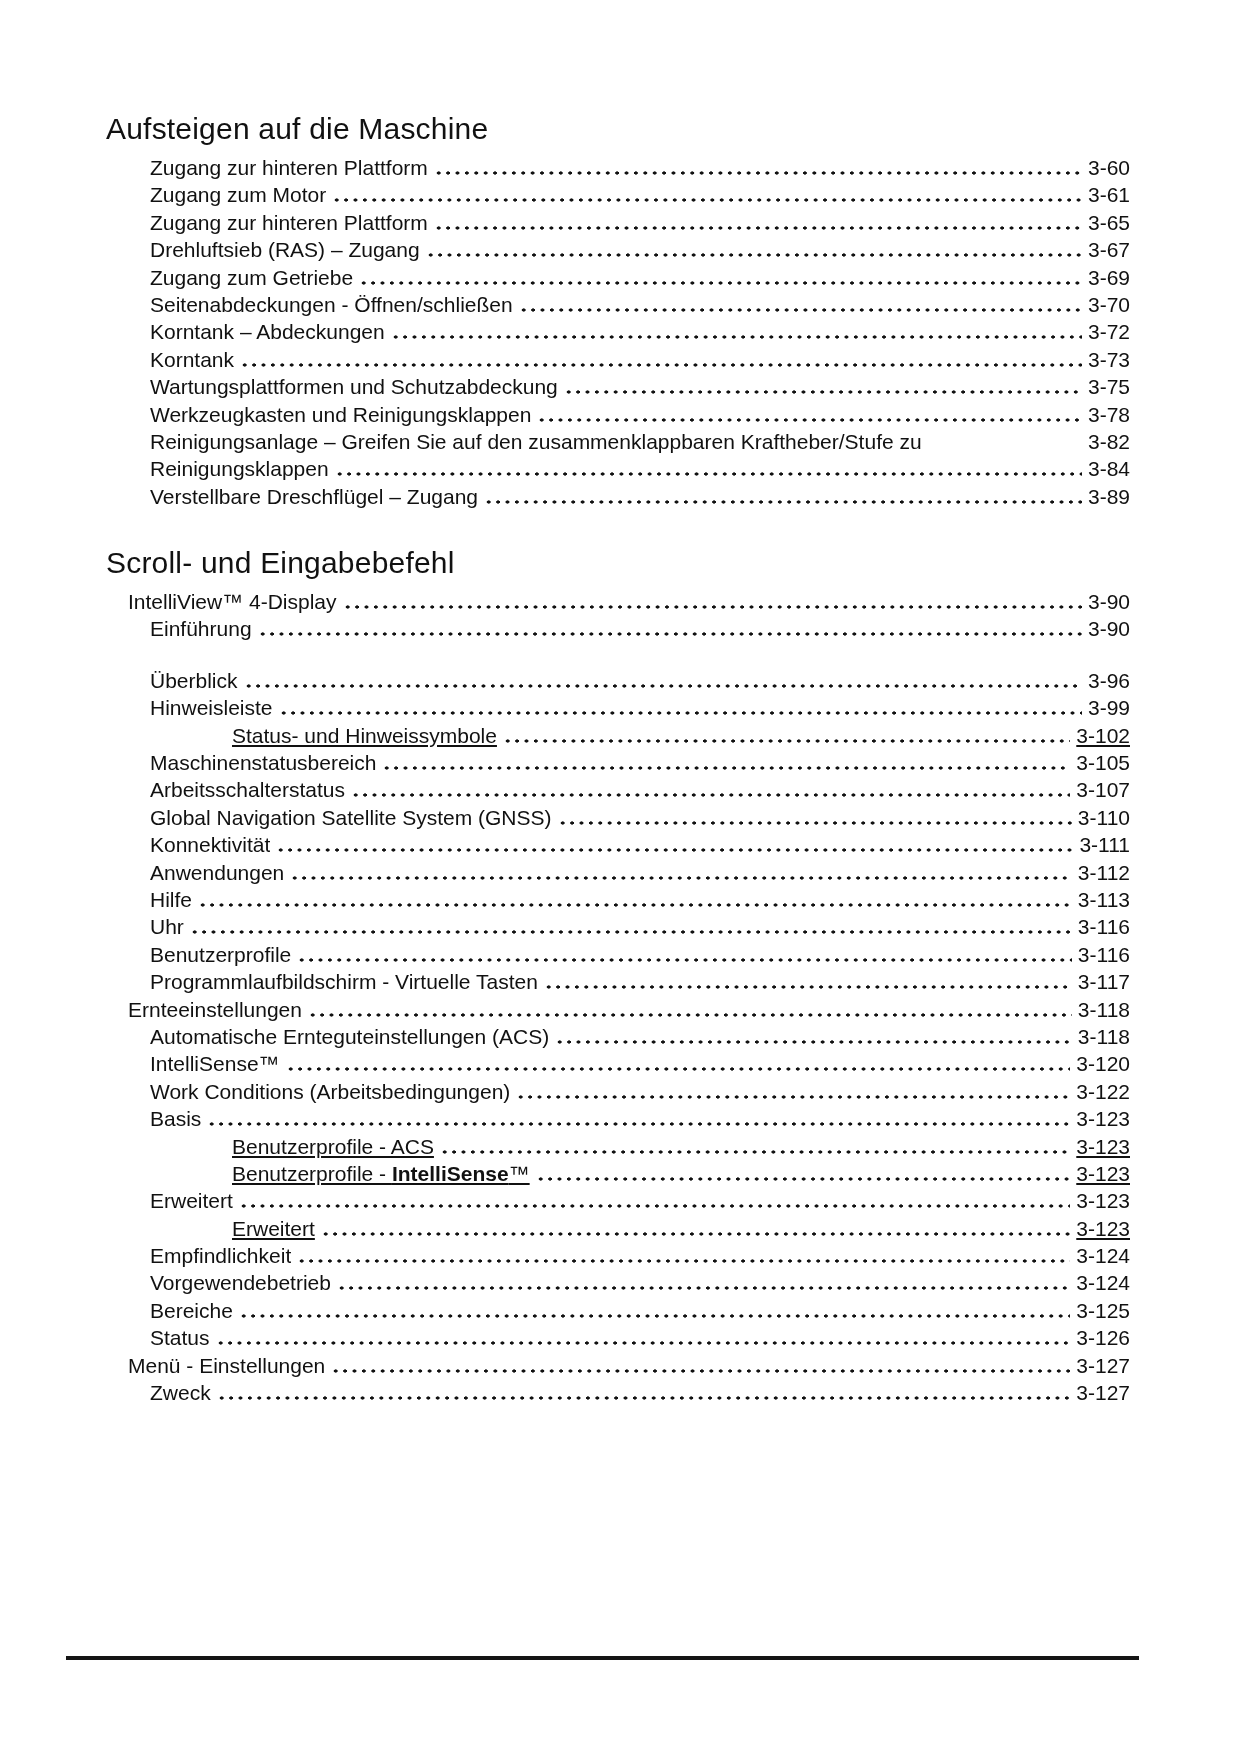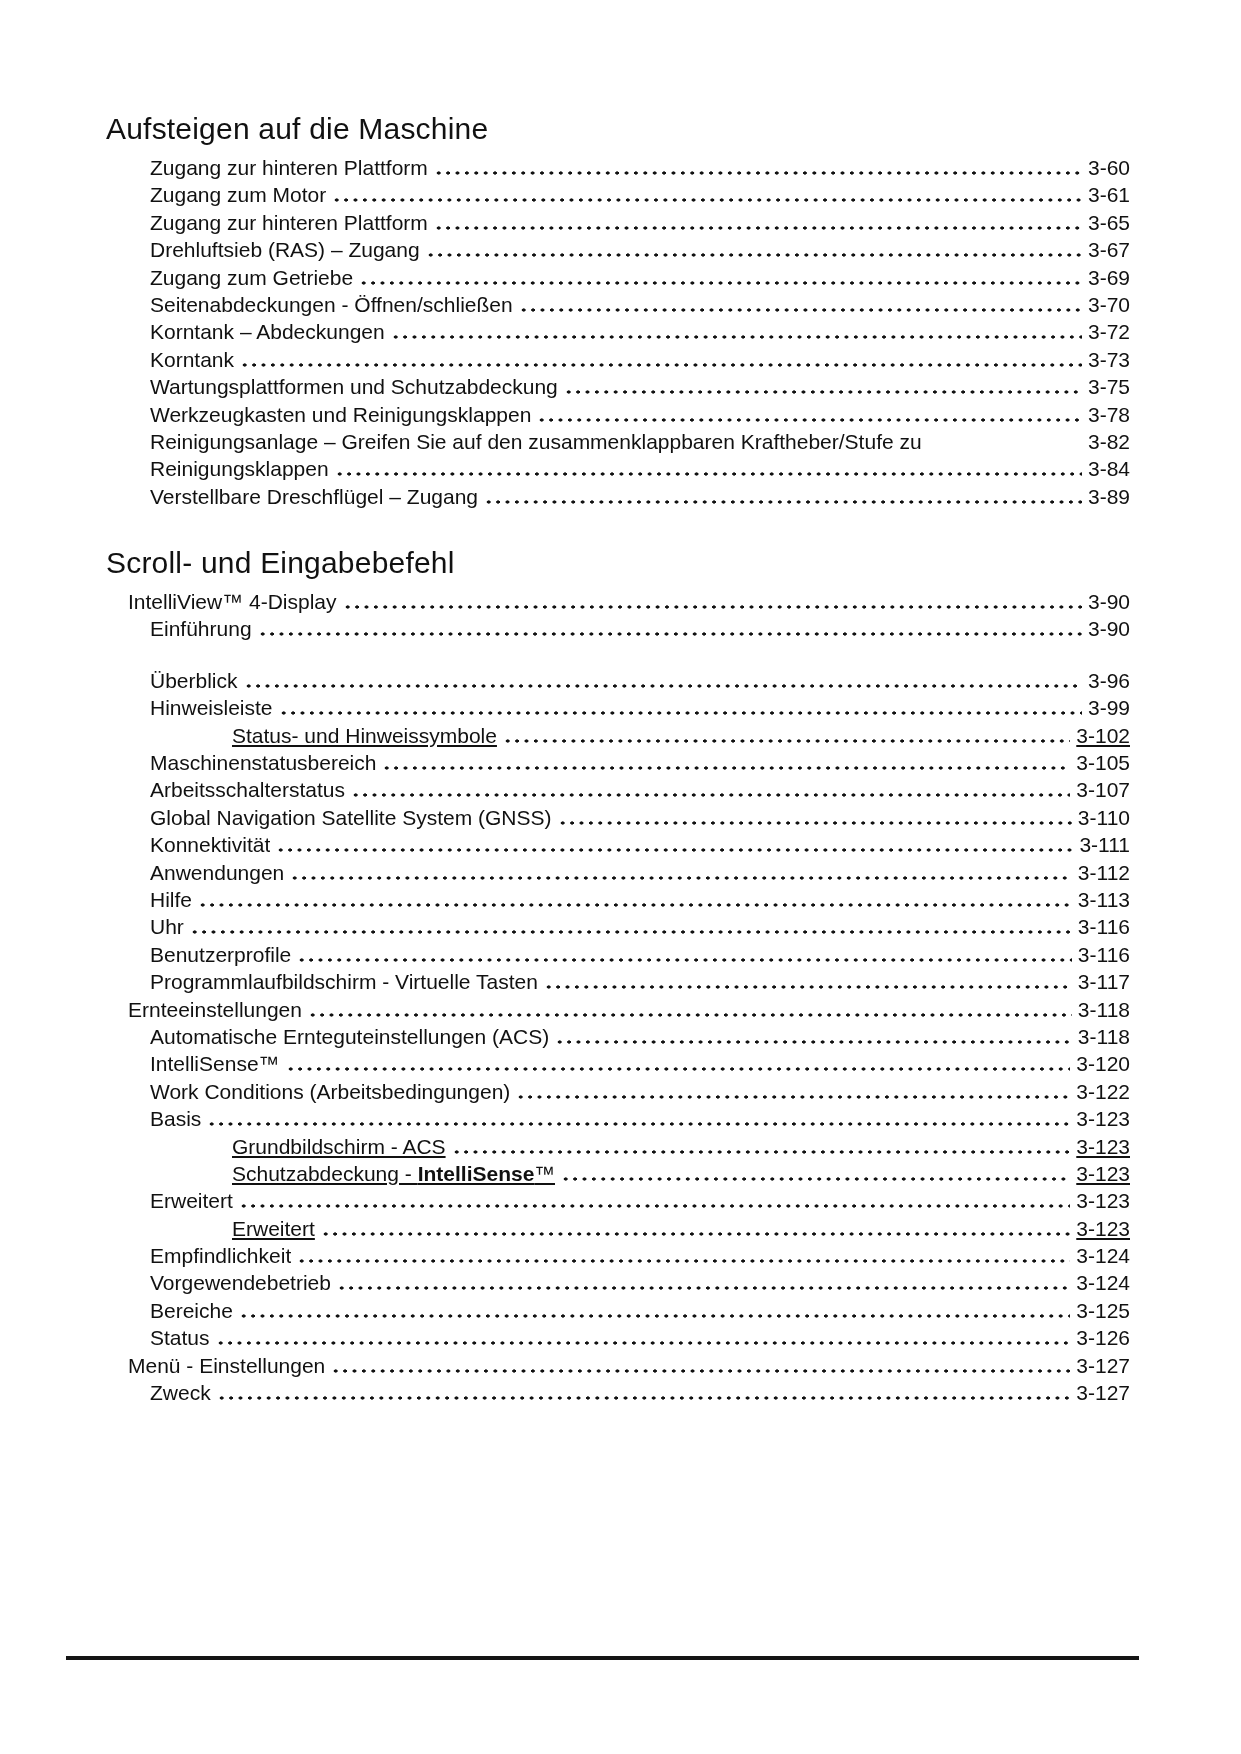--- a/index.html
+++ b/index.html
@@ -230,26 +230,26 @@
           <span class="toc-label">Work Conditions (Arbeitsbedingungen)</span>
           <div class="leader"></div>
           <span class="toc-page">3-122</span>
         </div>
         <div class="toc-row level-2">
           <span class="toc-label">Basis</span>
           <div class="leader"></div>
           <span class="toc-page">3-123</span>
         </div>
         <div class="toc-row level-3">
-          <span class="toc-label">Grundbildschirm - ACS</span>
-          <div class="leader"></div>
-          <span class="toc-page">3-123</span>
-        </div>
-        <div class="toc-row level-3">
-          <span class="toc-label"><span>Schutzabdeckung - </span><span class="bold">IntelliSense</span><span>™</span></span>
+          <span class="toc-label">Benutzerprofile - ACS</span>
+          <div class="leader"></div>
+          <span class="toc-page">3-123</span>
+        </div>
+        <div class="toc-row level-3">
+          <span class="toc-label"><span>Benutzerprofile - </span><span class="bold">IntelliSense</span><span>™</span></span>
           <div class="leader"></div>
           <span class="toc-page">3-123</span>
         </div>
         <div class="toc-row level-2">
           <span class="toc-label">Erweitert</span>
           <div class="leader"></div>
           <span class="toc-page">3-123</span>
         </div>
         <div class="toc-row level-3">
           <span class="toc-label">Erweitert</span>

